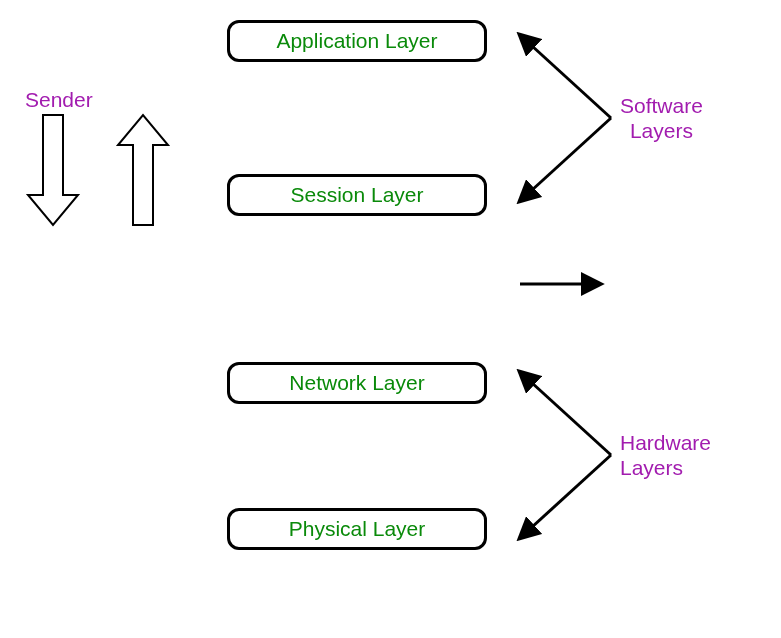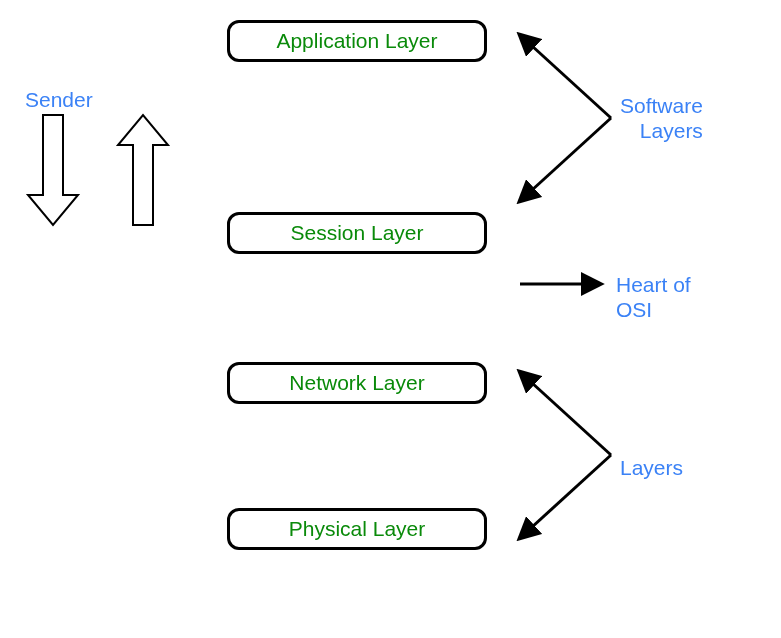--- a/index.html
+++ b/index.html
@@ -25,53 +25,52 @@
     display: flex;
     align-items: center;
     justify-content: center;
     font-size: 21px;
     font-weight: 400;
     color: #0a8a0a;
   }
   .label {
     position: absolute;
     font-size: 21px;
-    color: #3b82f6;
+    color: #a21caf;
     line-height: 1.2;
   }
   svg.overlay {
     position: absolute;
     top: 0;
     left: 0;
     width: 781px;
     height: 638px;
     pointer-events: none;
   }
 </style>
 </head>
 <body>
 
 <div class="canvas">
 
   <div class="layer-box" style="left:227px; top:20px;">Application Layer</div>
-  <div class="layer-box" style="left:227px; top:174px;margin-top:38px;">Session Layer</div>
+  <div class="layer-box" style="left:227px; top:174px;">Session Layer</div>
   <div class="layer-box" style="left:227px; top:354px;margin-top:8px;">Network Layer</div>
   <div class="layer-box" style="left:227px; top:508px;">Physical Layer</div>
 
   <div class="label" style="left:25px;  top:87px;">Sender</div>
 
-  <div class="label" style="left:620px; top:93px;  text-align:right;">
+  <div class="label" style="left:620px; top:93px;  text-align:center;">
     <span>Software</span><br>
     <span>Layers</span>
   </div>
 
-  <div class="label" style="left:616px; top:272px;">Heart of OSI</div>
 
   <div class="label" style="left:620px; top:430px; text-align:left;">
-    <br>
+    <span>Hardware</span><br>
     <span>Layers</span>
   </div>
 
   <svg class="overlay" viewBox="0 0 781 638">
 
     <defs>
       <marker id="ah" viewBox="0 0 10 10" refX="8" refY="5" markerWidth="8" markerHeight="8" orient="auto-start-reverse">
         <path d="M0,0 L10,5 L0,10 Z" fill="#000"></path>
       </marker>
     </defs>

